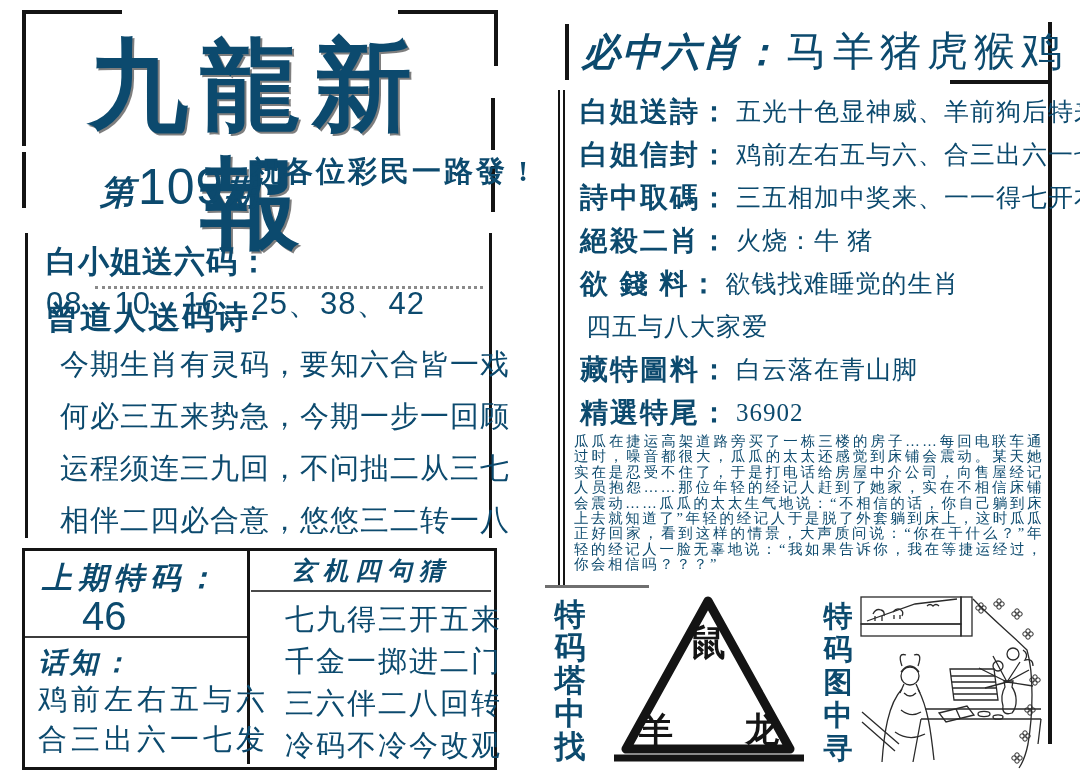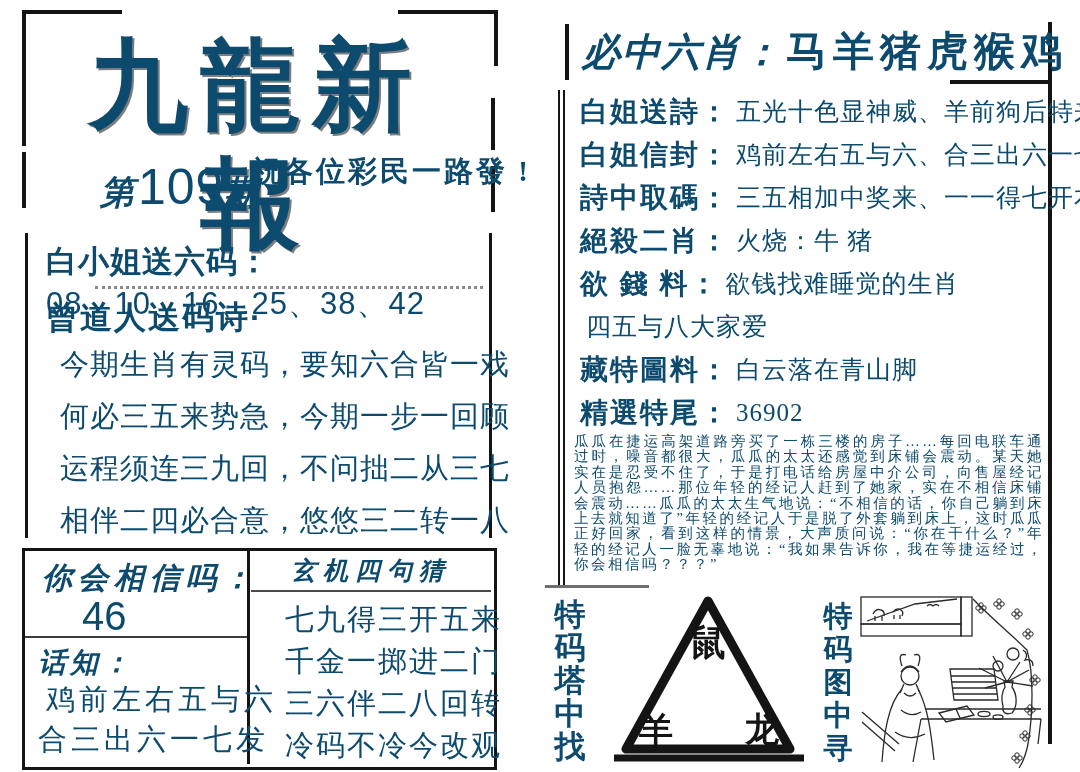--- a/index.html
+++ b/index.html
@@ -22,31 +22,31 @@
   .poemlbl{left:46px;top:296px;font-size:32px;font-weight:900;letter-spacing:2px;font-family:"Liberation Sans",sans-serif;}
   .poem{left:60px;top:338px;width:428px;}
   .poem div{font-size:29px;letter-spacing:1px;line-height:52px;white-space:nowrap;}
 
   .botbox{left:22px;top:548px;width:469px;height:216px;border:3px solid #141414;}
   .botdiv-v{left:247px;top:548px;width:3px;height:222px;}
   .lastlbl{left:42px;top:558px;font-size:30px;font-style:italic;font-weight:700;letter-spacing:6px;}
   .lastnum{left:82px;top:594px;font-size:40px;font-family:"Liberation Sans",sans-serif;}
   .leftcell-div{left:25px;top:636px;width:222px;height:2px;background:#3c3c3c;}
   .tiplbl{left:38px;top:644px;font-size:28px;font-style:italic;font-weight:700;letter-spacing:4px;}
-  .tipline1{left:38px;top:680px;font-size:29px;letter-spacing:4px;white-space:nowrap;margin-left:8px;}
+  .tipline1{left:38px;top:680px;font-size:29px;letter-spacing:4px;white-space:nowrap;}
   .tipline2{left:38px;top:720px;font-size:29px;letter-spacing:4px;white-space:nowrap;}
   .riddletitle{left:254px;top:554px;width:234px;text-align:center;font-size:25px;font-style:italic;font-weight:700;letter-spacing:7px;}
   .riddleline{left:251px;top:590px;width:240px;height:2px;background:#4a4a4a;}
   .riddle{left:285px;top:598px;width:218px;}
   .riddle div{font-size:29px;letter-spacing:2px;line-height:42px;white-space:nowrap;}
 
   
   .toprow{left:582px;top:24px;display:flex;align-items:baseline;white-space:nowrap;}
   .toprow .lbl{font-size:38px;font-weight:900;font-style:italic;letter-spacing:2px;}
-  .toprow .val{font-size:41px;font-weight:700;letter-spacing:6px;margin-left:4px;}
+  .toprow .val{font-size:41px;font-weight:400;letter-spacing:6px;margin-left:4px;}
   .rrows{left:580px;top:90px;width:466px;}
   .rrow{height:43px;display:flex;align-items:center;white-space:nowrap;}
   .rrow .lbl{font-size:28px;font-weight:900;letter-spacing:2px;font-family:"Liberation Sans",sans-serif;}
   .rrow .val{font-size:25px;letter-spacing:1px;margin-left:6px;}
   .story{left:574px;top:434px;width:470px;height:150px;font-size:14.5px;line-height:15.4px;
          letter-spacing:2.5px;text-align:justify;overflow:hidden;}
   .story-underline{left:545px;top:585px;width:104px;height:3px;background:#6f6f6f;}
   .vlabel{width:36px;font-weight:900;text-align:center;word-break:break-all;
           font-family:"Liberation Sans",sans-serif;}
   .tower-label{left:552px;top:598px;font-size:31px;line-height:33px;}
@@ -83,21 +83,21 @@
   <div class="abs poem">
     <div>今期生肖有灵码，要知六合皆一戏</div>
     <div>何必三五来势急，今期一步一回顾</div>
     <div>运程须连三九回，不问拙二从三七</div>
     <div>相伴二四必合意，悠悠三二转一八</div>
   </div>
 
   <div class="abs botbox"></div>
   <div class="abs ink botdiv-v" style="height:216px;"></div>
 
-  <div class="abs lastlbl">你会相信吗：</div>
+  <div class="abs lastlbl">上期特码：</div>
   <div class="abs lastnum">46</div>
   <div class="abs leftcell-div"></div>
   <div class="abs tiplbl">话知：</div>
   <div class="abs tipline1">鸡前左右五与六</div>
   <div class="abs tipline2">合三出六一七发</div>
 
   <div class="abs riddletitle">玄机四句猜</div>
   <div class="abs riddleline"></div>
   <div class="abs riddle">
     <div>七九得三开五来</div>

